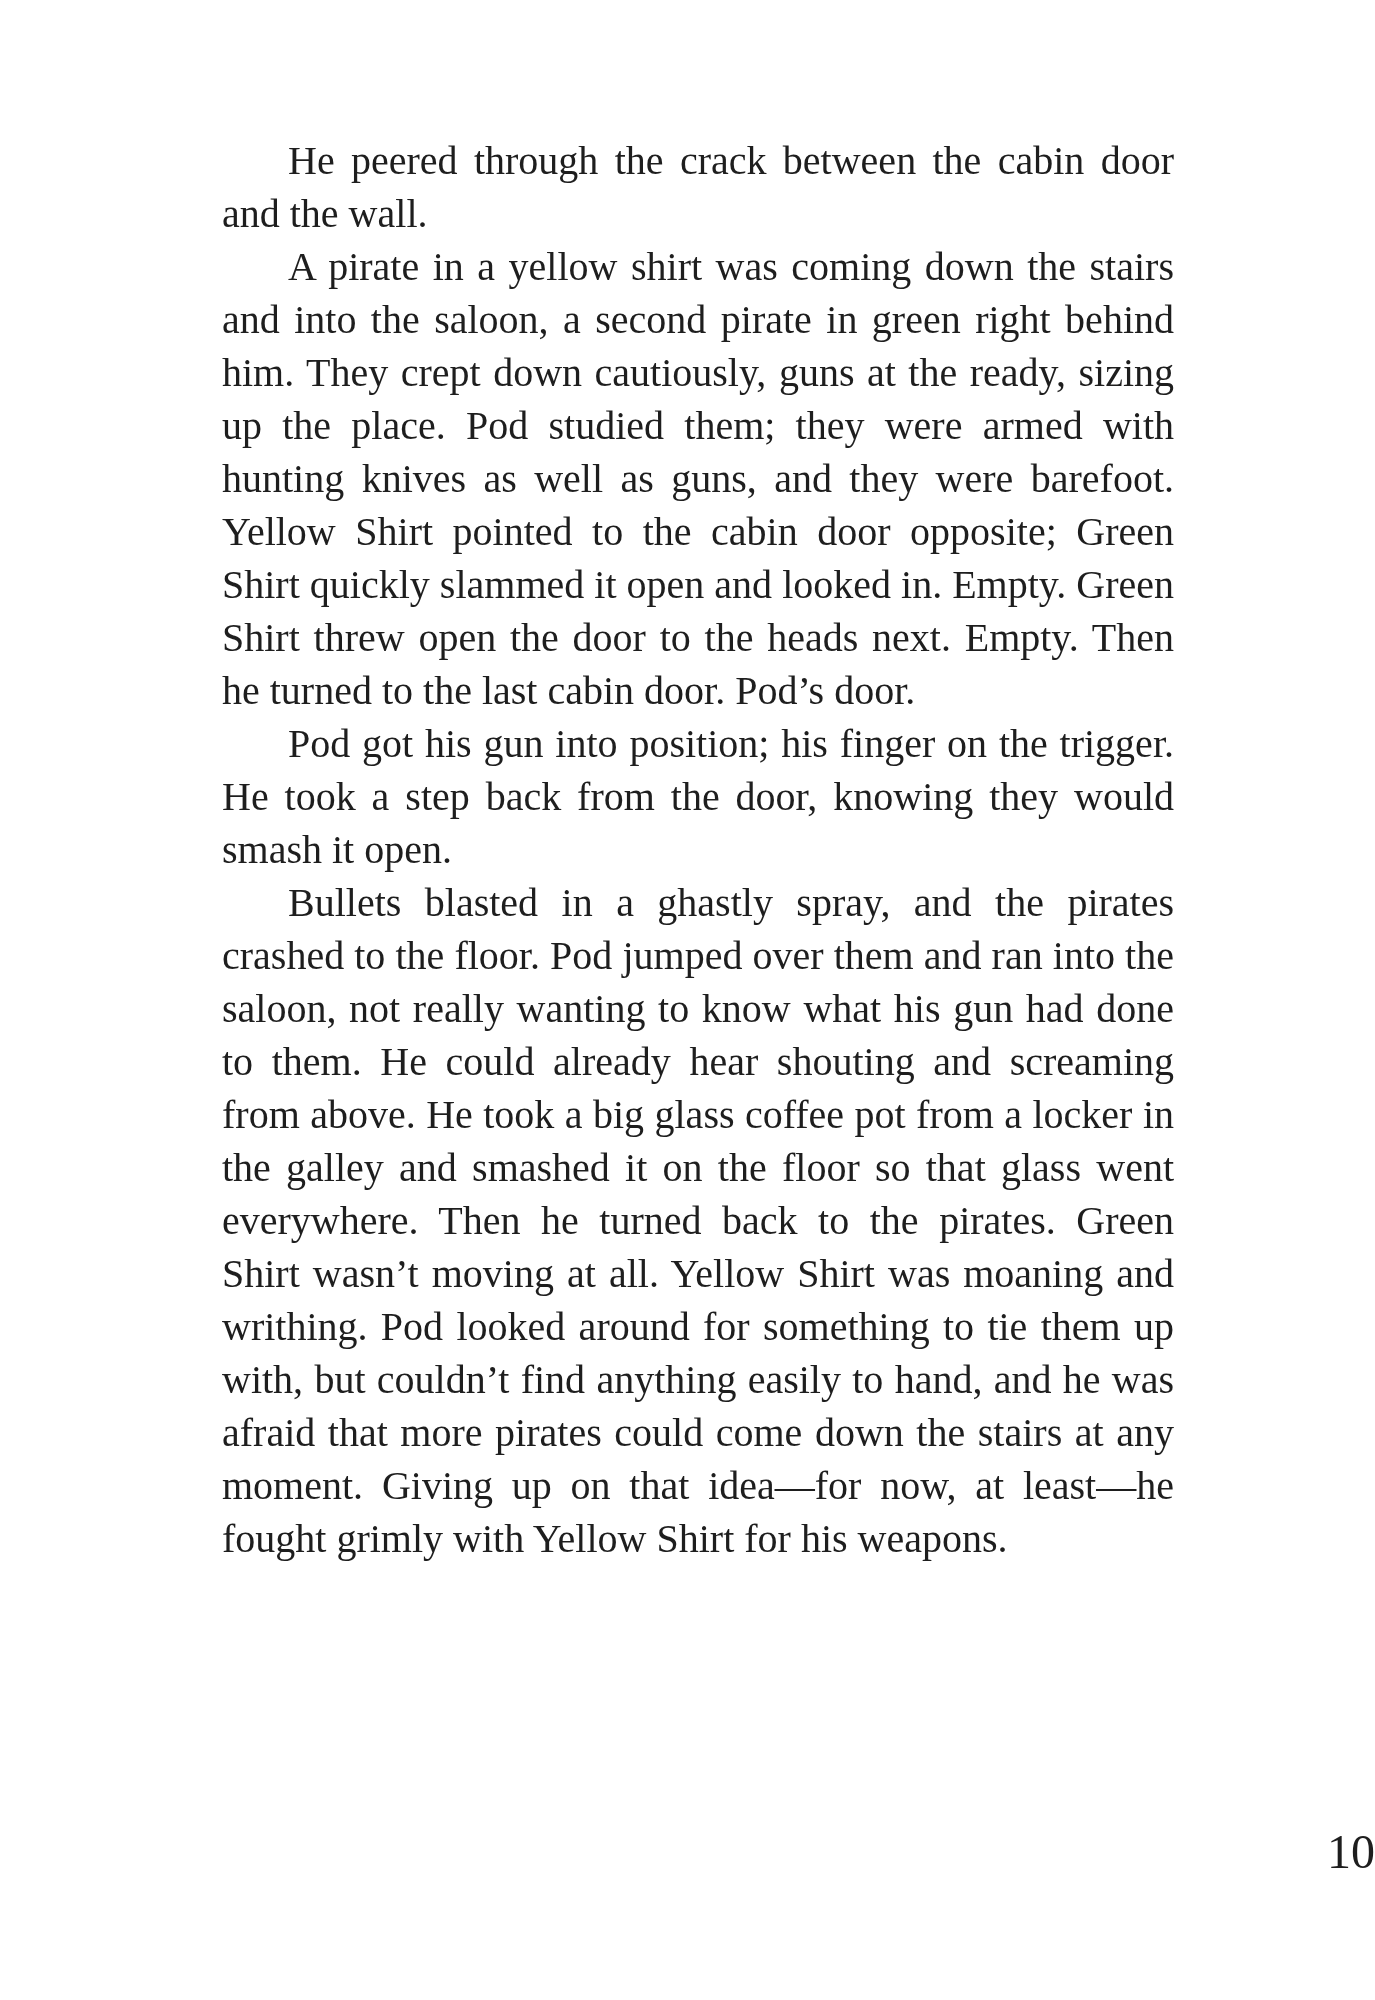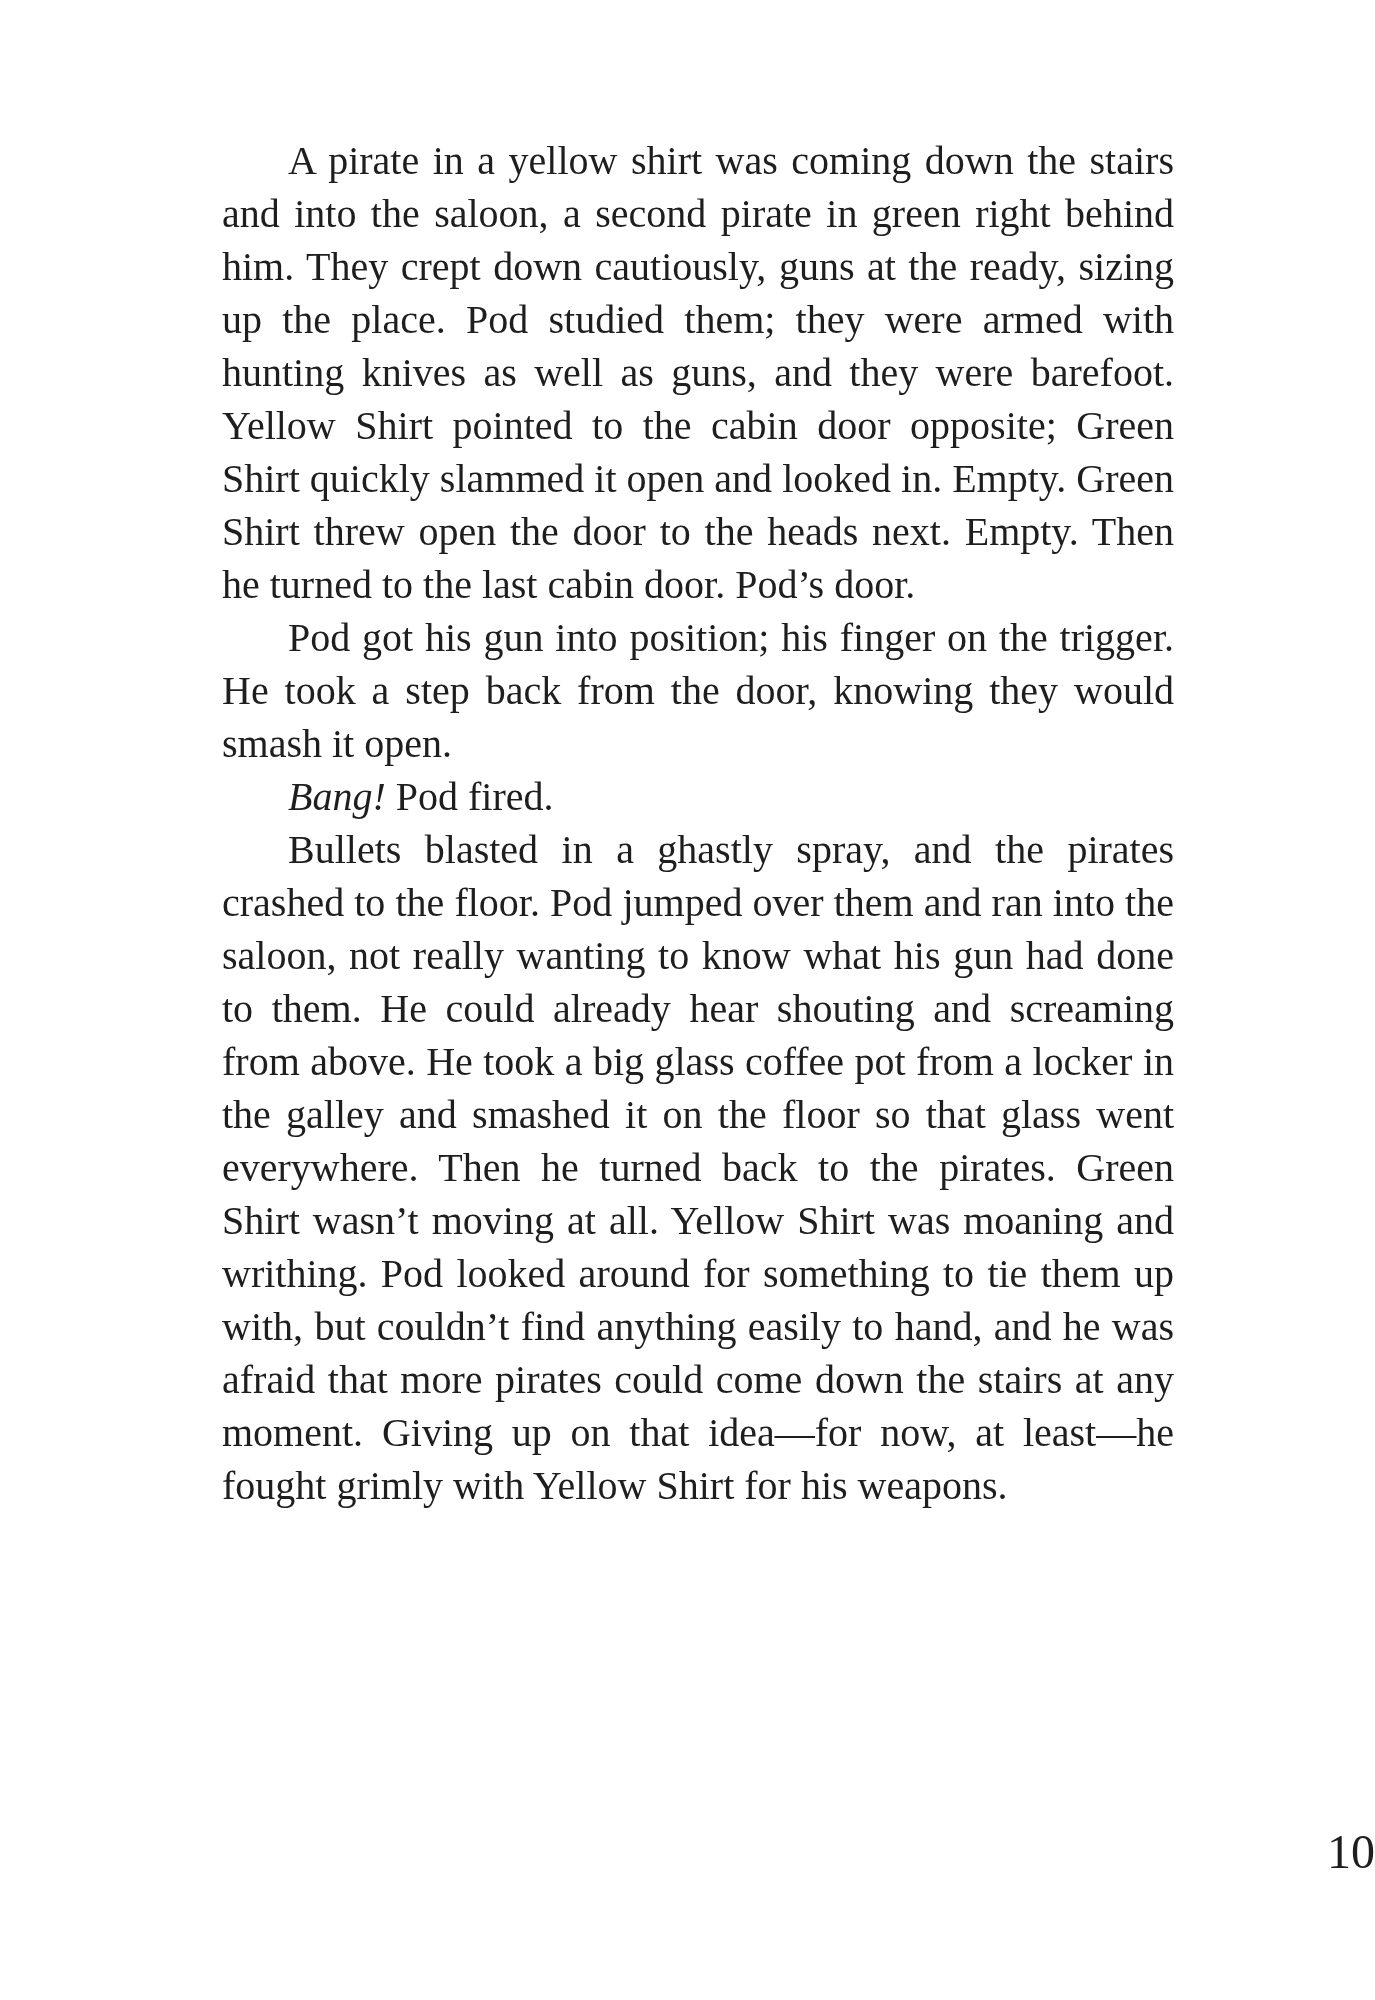--- a/index.html
+++ b/index.html
@@ -45,27 +45,27 @@
     color: #1e1e1e;
   }
 </style>
 </head>
 <body>
 
 <div class="page">
 
   <main class="text-block">
 
+    <p><span>He peered through the crack between the cabin door and the wall.</span></p>
 
     <p><span>A pirate in a yellow shirt was coming down the stairs and into the saloon, a second pirate in green right behind him. They crept down cautiously, guns at the ready, sizing up the place. Pod studied them; they were armed with hunting knives as well as guns, and they were barefoot. Yellow Shirt pointed to the cabin door opposite; Green Shirt quickly slammed it open and looked in. Empty. Green Shirt threw open the door to the heads next. Empty. Then he turned to the last cabin door. Pod’s door.</span></p>
 
     <p><span>Pod got his gun into position; his finger on the trigger. He took a step back from the door, knowing they would smash it open.</span></p>
 
 
-    <p><em>Bang!</em><span> Pod fired.</span></p>
 
     <p><span>Bullets blasted in a ghastly spray, and the pirates crashed to the floor. Pod jumped over them and ran into the saloon, not really wanting to know what his gun had done to them. He could already hear shouting and screaming from above. He took a big glass coffee pot from a locker in the galley and smashed it on the floor so that glass went everywhere. Then he turned back to the pirates. Green Shirt wasn’t moving at all. Yellow Shirt was moaning and writhing. Pod looked around for something to tie them up with, but couldn’t find anything easily to hand, and he was afraid that more pirates could come down the stairs at any moment. Giving up on that idea—for now, at least—he fought grimly with Yellow Shirt for his weapons.</span></p>
 
   </main>
 
   <footer class="page-number">10</footer>
 
 </div>
 
 </body></html>

